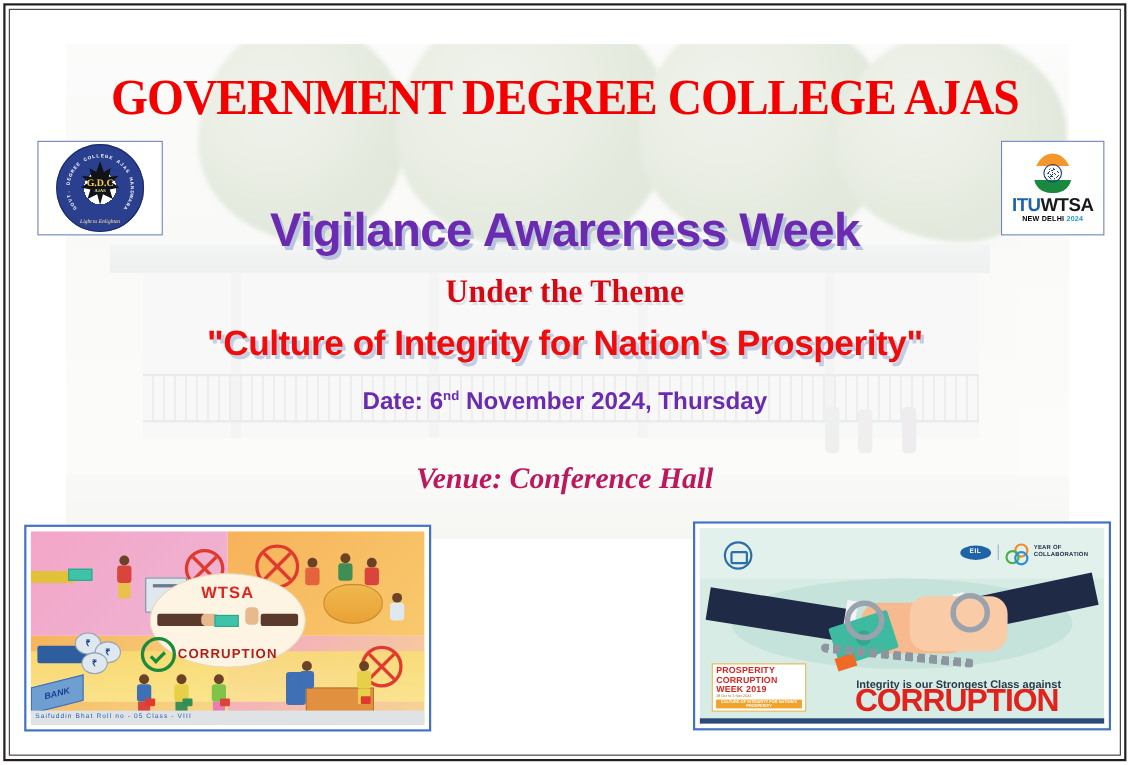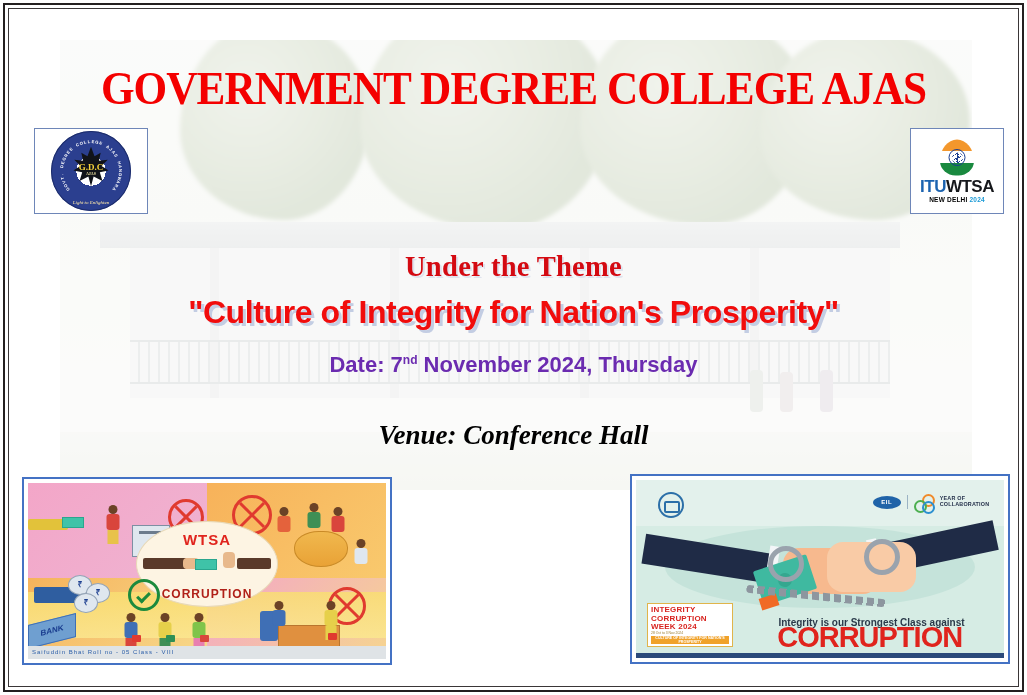--- a/index.html
+++ b/index.html
@@ -70,21 +70,21 @@
         transform:scaleX(.95);transform-origin:center;text-shadow:2px 2px 0 #dfe3ee;}
   #theme-text{position:absolute;left:0;right:0;top:294px;text-align:center;color:#f10c0c;
         font-family:"Liberation Sans",sans-serif;font-weight:bold;font-size:32px;letter-spacing:-.4px;
         text-shadow:3px 3px 0 #c3cde3;}
 
   #date-line{position:absolute;left:0;right:0;top:352px;text-align:center;color:#6b2bb0;
         font-family:"Liberation Sans",sans-serif;font-weight:bold;font-size:22px;}
   #date-line sup{font-size:12px;vertical-align:super;text-align:center;}
   #time-line{position:absolute;left:0;right:0;top:387px;text-align:center;color:#6b2bb0;
         font-family:"Liberation Sans",sans-serif;font-weight:bold;font-size:22px;}
-  #venue-line{position:absolute;left:0;right:0;top:420px;text-align:center;color:#000000;
+  #venue-line{position:absolute;left:0;right:0;top:420px;text-align:center;color:#be185d;
         font-family:"Liberation Serif",serif;font-weight:bold;font-style:italic;font-size:27px;}
 
   
   .pic-frame{position:absolute;border:2px solid #4472c4;background:#fff;padding:4px;box-sizing:border-box;overflow:hidden;}
   #pic-left{left:22px;top:477px;width:370px;height:188px;}
   #pic-right{left:630px;top:474px;width:380px;height:190px;}
   .pic-inner{position:relative;width:100%;height:100%;overflow:hidden;}
 
   
   .q{position:absolute;}
@@ -247,25 +247,26 @@
       </svg>
       <div class="gdc">
         <span>G.D.C</span>
         <small>AJAS</small>
       </div>
       <div class="motto">Light to Enlighten</div>
     </div>
   </div>
 
   <div id="college-title">GOVERNMENT DEGREE COLLEGE AJAS</div>
+  <div id="event-name">Vigilance Awareness Week</div>
   <div id="theme-label">Under the Theme</div>
   <div id="theme-text">"Culture of Integrity for Nation's Prosperity"</div>
 
   <div id="date-line">
-    <span>Date: 7</span><sup>nd</sup><span> November 2024, Thursday</span>
+    <span>Date: 6</span><sup>nd</sup><span> November 2024, Thursday</span>
   </div>
   <div id="venue-line">Venue: Conference Hall</div>
 
   <div class="pic-frame" id="pic-left">
     <div class="pic-inner">
       <div class="q" id="dq1"></div>
       <div class="q" id="dq2"></div>
       <div class="q" id="dq3"></div>
       <div class="q" id="dq4"></div>
       <div class="yellow-floor"></div>
@@ -385,23 +386,23 @@
         <div class="palm" style="left:40%;top:38%;width:26%;height:26%;"></div>
         <div class="palm2" style="left:52%;top:35%;width:24%;height:28%;"></div>
         <div class="money" style="left:33%;top:46%;">
           <span class="corner"></span>
         </div>
         <div class="cuffring" style="left:36%;top:37%;"></div>
         <div class="cuffring" style="left:62%;top:33%;"></div>
         <div class="chain" style="left:30%;top:63%;width:38%;transform:rotate(6deg);"></div>
 
         <div class="badge">
-          <div class="b1">INTEGRITY</div>
+          <div class="b1">PROSPERITY</div>
           <div class="b1">CORRUPTION</div>
-          <div class="b1">WEEK 2024</div>
+          <div class="b1">WEEK 2019</div>
           <div class="b2">28 Oct to 3 Nov 2024</div>
           <div class="b3">CULTURE OF INTEGRITY FOR NATION'S PROSPERITY</div>
         </div>
 
         <div class="tagline">Integrity is our Strongest Class against</div>
         <div class="bigword">CORRUPTION</div>
         <div class="bottombar"></div>
       </div>
     </div>
   </div>

